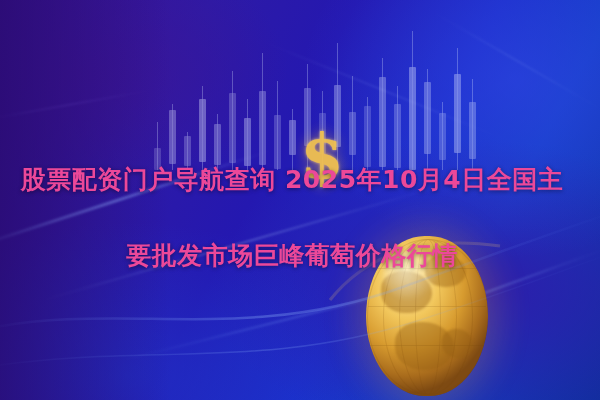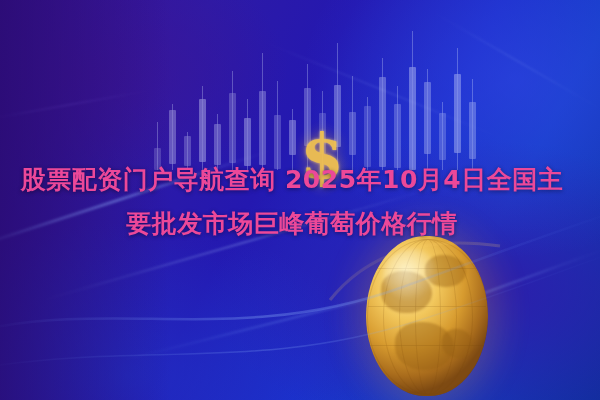--- a/index.html
+++ b/index.html
@@ -169,20 +169,21 @@
     text-shadow: 0 1px 4px rgba(0,0,0,0.45);
     padding: 0 16px;
     box-sizing: border-box;
   }
   .headline .line {
     display: block;
     white-space: nowrap;
   }
   .headline .line.l2 {
     letter-spacing: 0.5px;
+    margin-top: 32px;
   }
 </style>
 </head>
 <body>
 
 <div id="stage">
 
   <div class="bg-base"></div>
   <div class="bg-glow-right"></div>
   <div class="bg-glow-bottom"></div>

